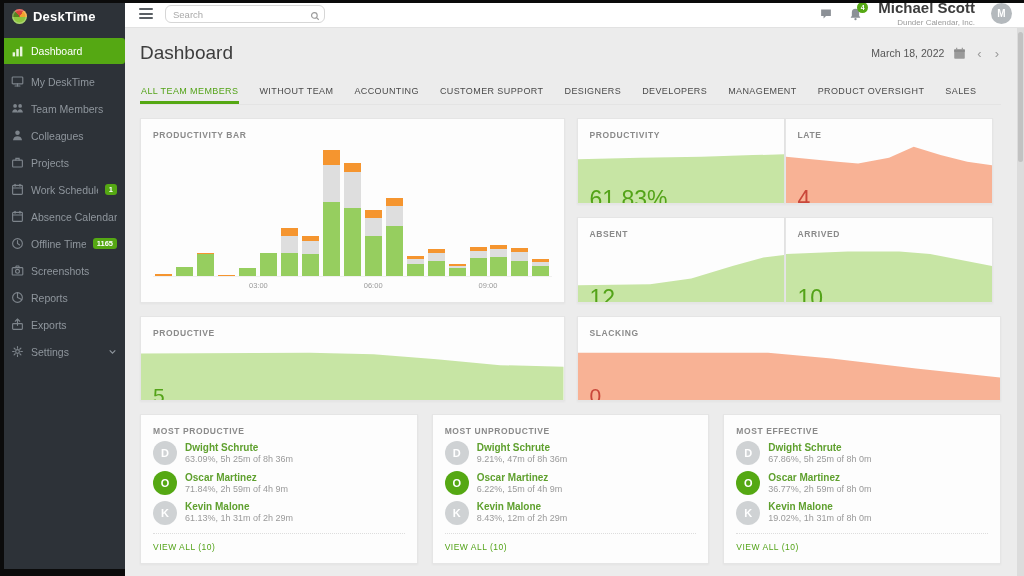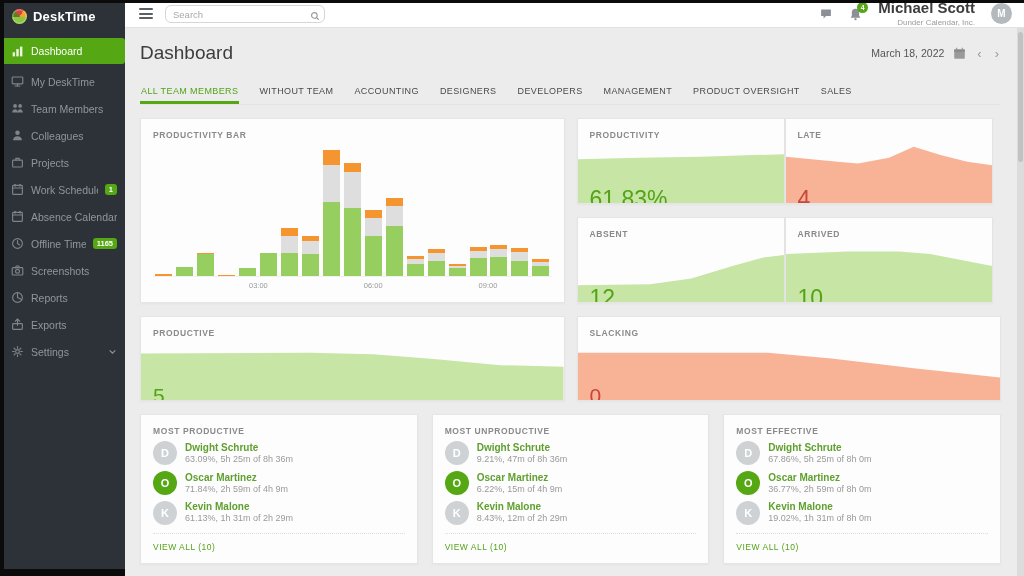--- a/index.html
+++ b/index.html
@@ -299,20 +299,21 @@
       </span>
       <span class="chev-btn">‹</span>
       <span class="chev-btn">›</span>
     </div>
   </div>
 
   <div class="tabs" id="tabsRow">
       <span class="tab active">ALL TEAM MEMBERS</span>
       <span class="tab">WITHOUT TEAM</span>
       <span class="tab">ACCOUNTING</span>
+      <span class="tab">CUSTOMER SUPPORT</span>
       <span class="tab">DESIGNERS</span>
       <span class="tab">DEVELOPERS</span>
       <span class="tab">MANAGEMENT</span>
       <span class="tab">PRODUCT OVERSIGHT</span>
       <span class="tab">SALES</span>
     </div>
 
   <div class="row1">
     <section class="card chart-card">
       <div class="card-title">PRODUCTIVITY BAR</div>

